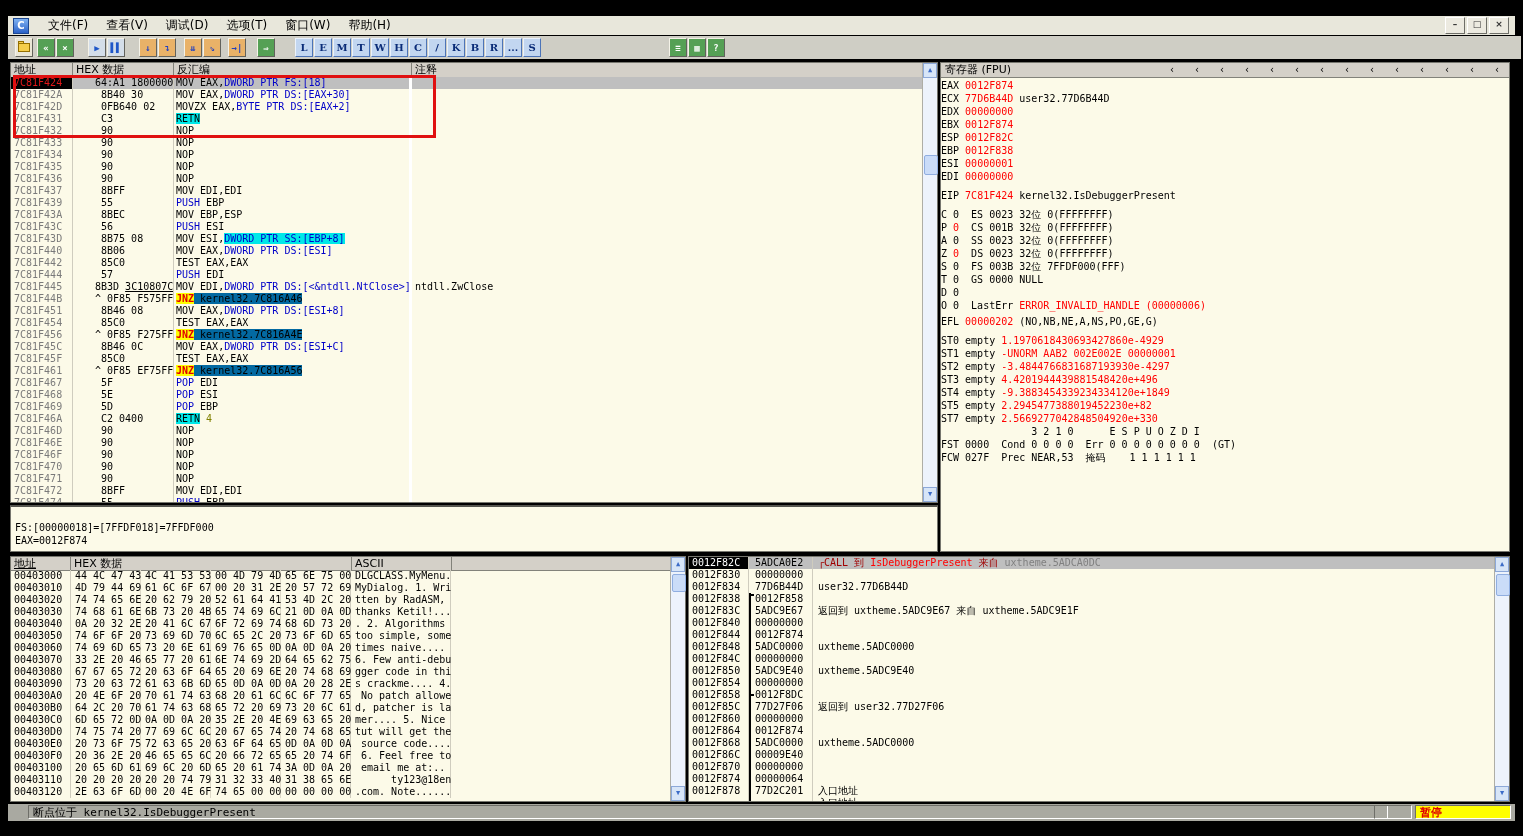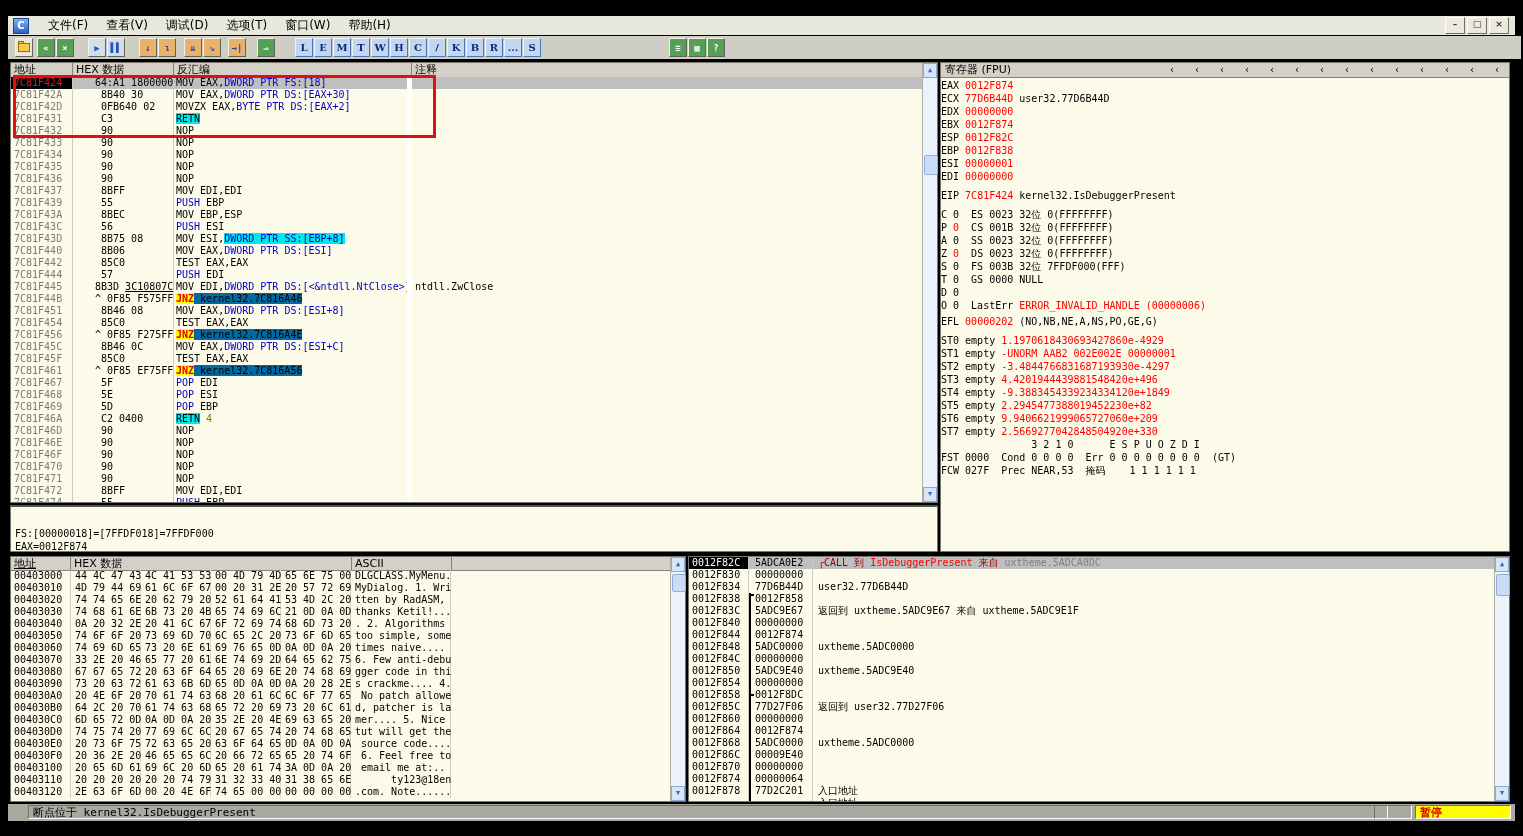--- a/index.html
+++ b/index.html
@@ -26,33 +26,33 @@
   .pane{position:absolute;background:#FCFAE8;border:1px solid #76766E;box-sizing:border-box}
   .phdr{position:absolute;top:0;left:0;height:14px;background:#D4D0C8;border-bottom:1px solid #82827A;
         display:flex;font-family:"DejaVu Sans",sans-serif;font-size:11px;line-height:13px;color:#000;overflow:hidden}
   .hc{border-right:1px solid #82827A;padding-left:3px;box-sizing:border-box;flex:none;white-space:nowrap}
   
   #disasm{left:10px;top:62px;width:928px;height:441px}
   #disasm-rows{position:absolute;top:14px;left:0;right:15px;bottom:0;overflow:hidden}
   .drow{display:flex;height:12px;line-height:12px;font-size:10px;white-space:pre}
   .c-da{width:62px;padding-left:3px;color:#7A7A7A;border-right:1px solid #CFCCBE;flex:none;box-sizing:border-box}
   .c-dh{width:101px;padding-left:22px;border-right:1px solid #CFCCBE;flex:none;box-sizing:border-box;overflow:hidden}
-  .c-asm{width:238px;padding-left:2px;border-right:5px solid #ffffff;flex:none;box-sizing:border-box;overflow:hidden}
+  .c-asm{width:238px;padding-left:2px;border-right:3px solid #ffffff;flex:none;box-sizing:border-box;overflow:hidden}
   .c-cmt{flex:1;padding-left:3px;overflow:hidden}
   .drow.sel{background:#BFBFBF}
   .drow.sel .c-da{background:#000;color:#E01818}
   
   .sg-k{color:#000}.sg-g{color:#808080}.sg-b{color:#0000C8}.sg-r{color:#FF0000}.sg-dr{color:#A00000}
   .sg-cy{background:#00E8E8;color:#000}.sg-cyb{background:#00E8E8;color:#0000C8}
   .sg-yw{background:#0369a1;color:#000}.sg-ywr{background:#FFFF00;color:#E00000;font-weight:bold}
   .sg-ol{color:#808000}.sg-ku{color:#000;text-decoration:underline}
   
   #infopane{left:10px;top:505px;width:928px;height:47px;border-top:2px solid #55554F}
   .iline{font-size:10px;line-height:13px;padding-left:4px;white-space:pre;color:#000}
-  #infopane .iline:first-child{padding-top:20px}
+  #infopane .iline:first-child{padding-top:14px}
   
   #regs{left:940px;top:62px;width:570px;height:490px}
   #reg-hdr{width:100%}
   #reg-title{padding-left:4px;font-weight:normal}
   #reg-chev{margin-left:auto;display:flex;gap:21px;padding-right:10px;color:#000;font-size:10px}
   #reg-lines{position:absolute;top:16px;left:0;right:0;bottom:0;overflow:hidden}
   .rline{height:13px;line-height:13px;font-size:10px;white-space:pre;}
   
   #dump{left:10px;top:556px;width:676px;height:246px}
   #dump-rows{position:absolute;top:13px;left:0;right:15px;bottom:0;overflow:hidden}
@@ -246,21 +246,20 @@
       <div class="rline"><span class="sg-k">O 0  LastErr </span><span class="sg-r">ERROR_INVALID_HANDLE (00000006)</span></div>
       <div style="height: 3px;"></div>
       <div class="rline"><span class="sg-k">EFL </span><span class="sg-r">00000202</span><span class="sg-k"> (NO,NB,NE,A,NS,PO,GE,G)</span></div>
       <div style="height: 6px;"></div>
       <div class="rline"><span class="sg-k">ST0 empty </span><span class="sg-r">1.1970618430693427860e-4929</span></div>
       <div class="rline"><span class="sg-k">ST1 empty </span><span class="sg-r">-UNORM AAB2 002E002E 00000001</span></div>
       <div class="rline"><span class="sg-k">ST2 empty </span><span class="sg-r">-3.4844766831687193930e-4297</span></div>
       <div class="rline"><span class="sg-k">ST3 empty </span><span class="sg-r">4.4201944439881548420e+496</span></div>
       <div class="rline"><span class="sg-k">ST4 empty </span><span class="sg-r">-9.3883454339234334120e+1849</span></div>
       <div class="rline"><span class="sg-k">ST5 empty </span><span class="sg-r">2.2945477388019452230e+82</span></div>
-      <div class="rline"><span class="sg-k">ST6 empty </span><span class="sg-r">9.9406621999065727060e+209</span></div>
       <div class="rline"><span class="sg-k">ST7 empty </span><span class="sg-r">2.5669277042848504920e+330</span></div>
       <div class="rline"><span class="sg-k">               3 2 1 0      E S P U O Z D I</span></div>
       <div class="rline"><span class="sg-k">FST 0000  Cond 0 0 0 0  Err 0 0 0 0 0 0 0 0  (GT)</span></div>
       <div class="rline"><span class="sg-k">FCW 027F  Prec NEAR,53  掩码    1 1 1 1 1 1</span></div>
     </div>
 </div>
 
 <div class="pane" id="dump">
   <div class="phdr">
     <span class="hc u" style="width:60px">地址</span>

